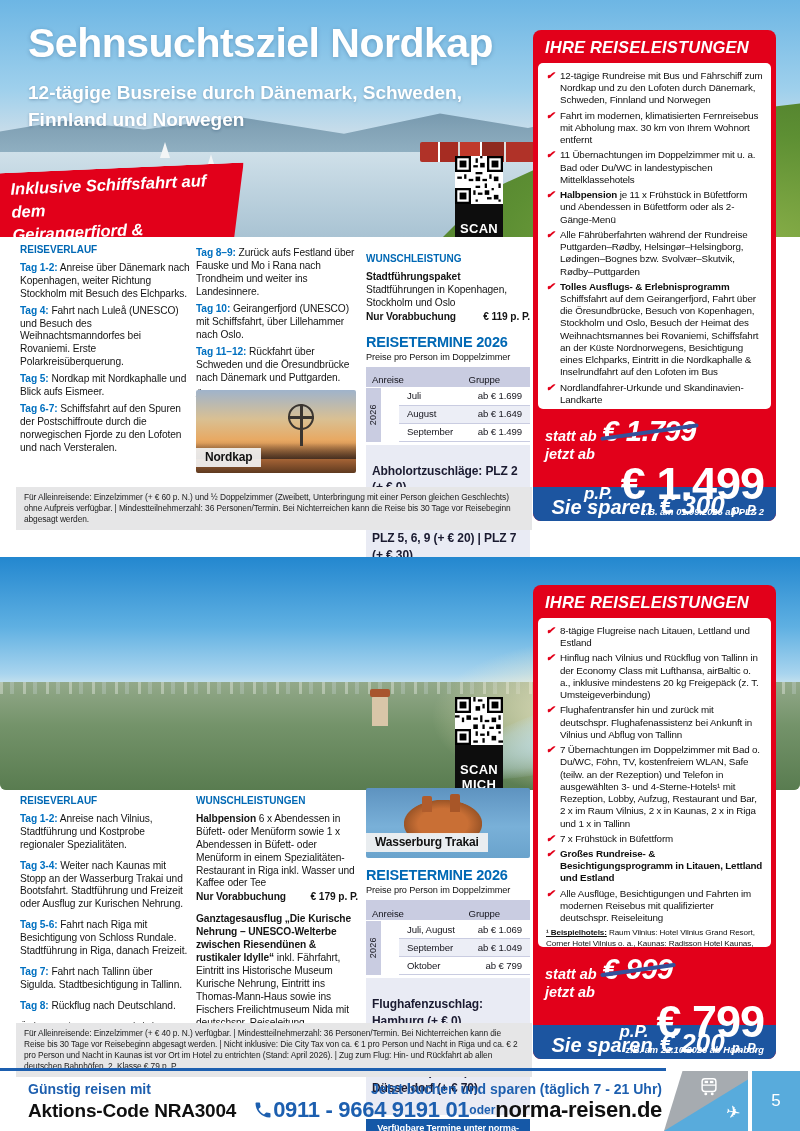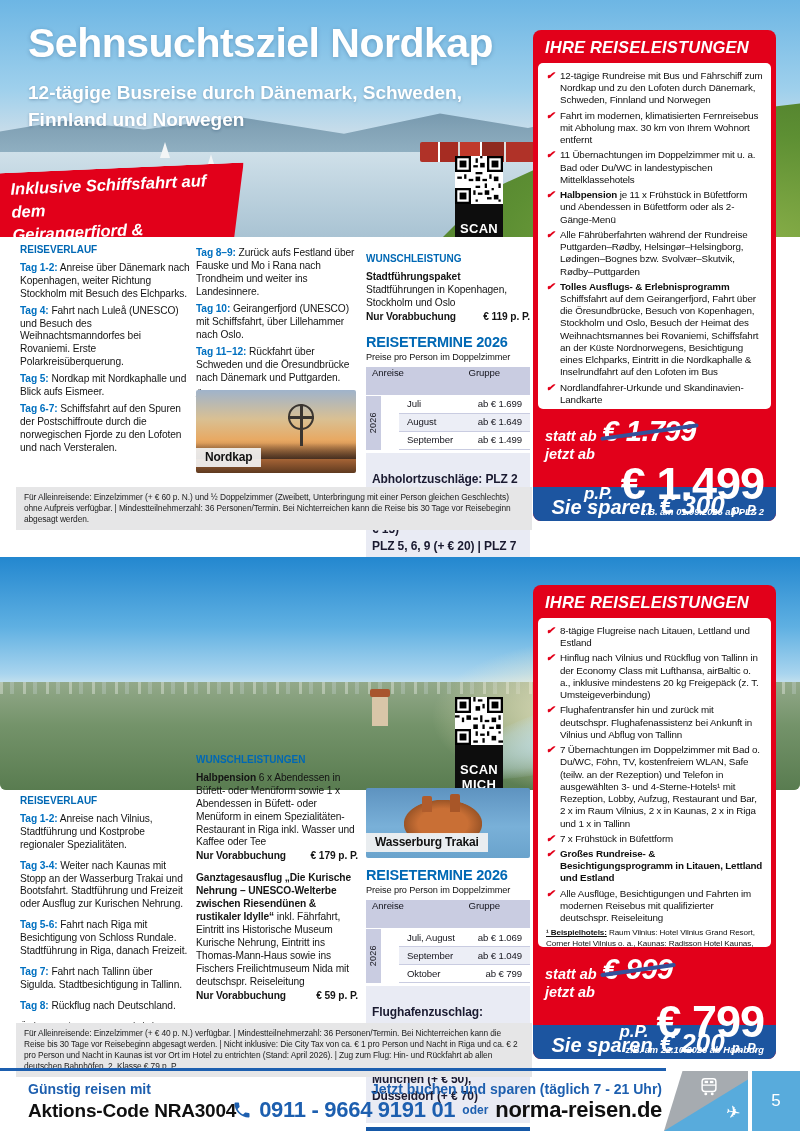--- a/index.html
+++ b/index.html
@@ -92,41 +92,41 @@
   .castle { position:absolute; left:38px; top:12px; width:78px; height:34px; background:radial-gradient(ellipse at 50% 70%,#c96f35 0 45%,#9c5527 70%,transparent 72%); }
   .castle::before { content:""; position:absolute; left:18px; top:-4px; width:10px; height:16px; background:#b05c2c; border-radius:2px 2px 0 0; }
   .castle::after { content:""; position:absolute; left:46px; top:-6px; width:10px; height:18px; background:#a85628; border-radius:2px 2px 0 0; }
   .trees { position:absolute; left:0; bottom:0; width:100%; height:14px; background:radial-gradient(circle at 12% 60%,#2f5d2c 0 7px,transparent 8px),radial-gradient(circle at 34% 70%,#38683三 0 6px,transparent 7px),radial-gradient(circle at 34% 70%,#386833 0 6px,transparent 7px),radial-gradient(circle at 84% 60%,#2f5d2c 0 8px,transparent 9px),linear-gradient(180deg,transparent,rgba(30,60,30,.45)); }
   .img-cap { position:absolute; left:0; bottom:6px; background:rgba(242,242,242,.93); color:#111; font-weight:bold; font-size:12px; padding:2px 9px 3px 9px; letter-spacing:-.2px; }
 
   
   .tt-title { color:#0068b4; font-size:14.5px; font-weight:bold; letter-spacing:-.2px; }
   .tt-sub { font-size:9.2px; margin:1px 0 3px 0; }
   .ttable { font-size:9.6px; color:#16161e; }
-  .t-head { display:flex; justify-content:space-between; align-items:flex-start; background:#c9cce1; height:28px; padding:0 30px 0 6px; }
+  .t-head { display:flex; justify-content:space-between; align-items:flex-end; background:#c9cce1; height:20px; padding:0 30px 0 6px; }
   .t-body { display:flex; margin-top:1px; }
   .t-year { width:15px; background:#c9cce1; display:flex; align-items:center; justify-content:center; }
   .t-year span { transform:rotate(-90deg); font-size:9px; letter-spacing:.3px; }
   .t-rows { flex:1; margin-left:18px; }
   .t-row { display:flex; justify-content:space-between; align-items:center; height:18px; padding:0 8px 0 8px; background:#fff; border-bottom:1px solid #c9cce1; }
   .t-row:nth-child(2) { background:#eceef6; }
   .sur-box { background:#e9ebf4; margin-top:3px; padding:18px 6px; font-size:12px; font-weight:bold; color:#1a1a30; line-height:1.4; letter-spacing:-.1px; }
   .terms-btn { display:block; width:100%; border:0; cursor:pointer; background:#1558a7; color:#fff; font-family:inherit; font-weight:bold; font-size:9.2px; text-align:center; padding:4px 2px; margin-top:4px; letter-spacing:-.1px; }
 
   
   .fineprint { position:absolute; left:16px; width:516px; background:#e6e6e7; padding:5px 8px; font-size:8.4px; line-height:1.32; color:#1c1c1c; letter-spacing:-.1px; }
   .fp1 { top:487px; } .fp2 { top:1023px; }
   .fineprint b { font-weight:normal; }
 
   
   .f-line { position:absolute; left:0; top:1068px; width:666px; height:3px; background:#1d5faf; }
   .f-left-top { position:absolute; left:28px; top:1081px; color:#1d5faf; font-weight:bold; font-size:14px; }
   .f-left-bottom { position:absolute; left:28px; top:1100px; color:#101010; font-weight:bold; font-size:19px; letter-spacing:-.2px; }
   .f-right-top { position:absolute; left:330px; top:1081px; width:332px; text-align:right; color:#1d5faf; font-weight:bold; font-size:14px; }
-  .f-phone-row { position:absolute; left:180px; top:1097px; width:482px; display:flex; align-items:center; justify-content:flex-end; gap:7px; }
+  .f-phone-row { position:absolute; left:180px; top:1097px; width:482px; display:flex; align-items:center; justify-content:flex-end; }
   .f-phone { color:#1d5faf; font-weight:bold; font-size:22px; letter-spacing:-.3px; }
   .f-oder { color:#1d5faf; font-weight:bold; font-size:12px; }
   .f-domain { color:#101010; font-weight:bold; font-size:22px; letter-spacing:-.3px; }
   .corner { position:absolute; left:664px; top:1071px; width:84px; height:60px; background:#a6abb0; clip-path:polygon(22% 0,100% 0,100% 100%,0 100%); }
   .corner-blue { position:absolute; inset:0; background:#58abdc; clip-path:polygon(0 100%,100% 14%,100% 100%); }
   .corner .bus { position:absolute; left:34px; top:5px; }
   .corner .plane { position:absolute; right:8px; bottom:8px; color:#fff; font-size:17px; transform:rotate(10deg); }
   .pagebox { position:absolute; left:752px; top:1071px; width:48px; height:60px; background:#58abdc; color:#fff; display:flex; align-items:center; justify-content:center; font-size:17px; }
 </style>
 </head>
@@ -379,21 +379,21 @@
   <div class="col" style="left:20px;top:795px;width:170px;">
     <div class="head-blue">REISEVERLAUF</div>
     <p class="tag tag2"><b>Tag 1-2:</b> <span>Anreise nach Vilnius, Stadtführung und Kostprobe regionaler Spezialitäten.</span></p>
     <p class="tag tag2"><b>Tag 3-4:</b> <span>Weiter nach Kaunas mit Stopp an der Wasserburg Trakai und Bootsfahrt. Stadtführung und Freizeit oder Ausflug zur Kurischen Nehrung.</span></p>
     <p class="tag tag2"><b>Tag 5-6:</b> <span>Fahrt nach Riga mit Besichtigung von Schloss Rundale. Stadtführung in Riga, danach Freizeit.</span></p>
     <p class="tag tag2"><b>Tag 7:</b> <span>Fahrt nach Tallinn über Sigulda. Stadtbesichtigung in Tallinn.</span></p>
     <p class="tag tag2"><b>Tag 8:</b> <span>Rückflug nach Deutschland.</span></p>
     <div class="prog-note">Änderungen im Programm vorbehalten</div>
   </div>
 
-  <div class="col" style="left:196px;top:754px;width:162px;">
+  <div class="col" style="left:196px;top:795px;width:162px;">
     <div class="head-blue">WUNSCHLEISTUNGEN</div>
     <div class="wl-block">
       <span class="wl-name">Halbpension</span><span> 6 x Abendessen in Büfett- oder Menüform sowie 1 x Abendessen in Büfett- oder Menüform in einem Spezialitäten-Restaurant in Riga inkl. Wasser und Kaffee oder Tee</span>
       <div class="buy-row">
           <span>Nur Vorabbuchung</span>
           <span>€ 179 p. P.</span>
         </div>
     </div>
     <div class="wl-block">
       <span class="wl-name">Ganztagesausflug „Die Kurische Nehrung – UNESCO-Welterbe zwischen Riesendünen &amp; rustikaler Idylle“</span><span> inkl. Fährfahrt, Eintritt ins Historische Museum Kurische Nehrung, Eintritt ins Thomas-Mann-Haus sowie ins Fischers Freilichtmuseum Nida mit deutschspr. Reiseleitung</span>

